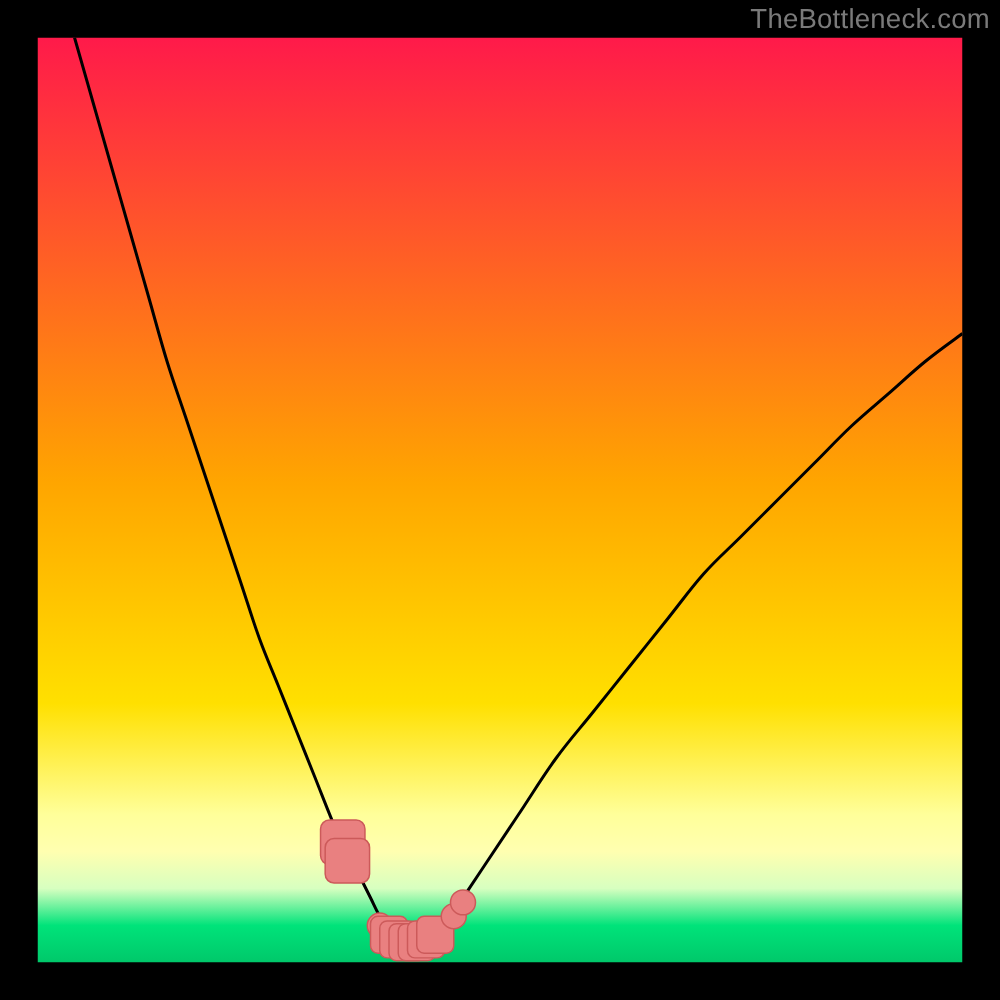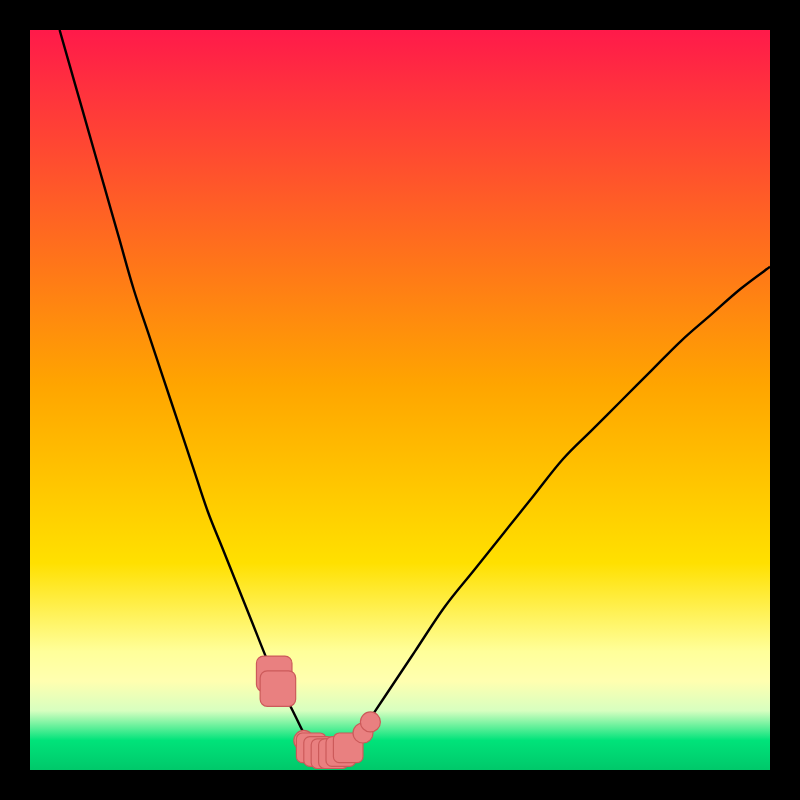--- a/index.html
+++ b/index.html
@@ -32,20 +32,21 @@
     color: #7a7a7a;
     font-size: 22px;
     font-weight: 500;
     letter-spacing: 0.2px;
   }
 </style>
 </head>
 <body>
 
 <div class="frame">
+  <div class="watermark">TheBottleneck.com</div>
 
   <div class="plot-area">
     <svg width="740" height="740" viewBox="0 0 740 740" preserveAspectRatio="none">
       <defs>
         <linearGradient id="bg-grad" x1="0" y1="0" x2="0" y2="1">
           <stop id="g0" offset="0%" stop-color="#ff1a4a"></stop>
           <stop id="g1" offset="48%" stop-color="#ffa500"></stop>
           <stop id="g2" offset="72%" stop-color="#ffe000"></stop>
           <stop id="g3" offset="84%" stop-color="#ffff9a"></stop>
           <stop id="g4" offset="88%" stop-color="#ffffb0"></stop>

